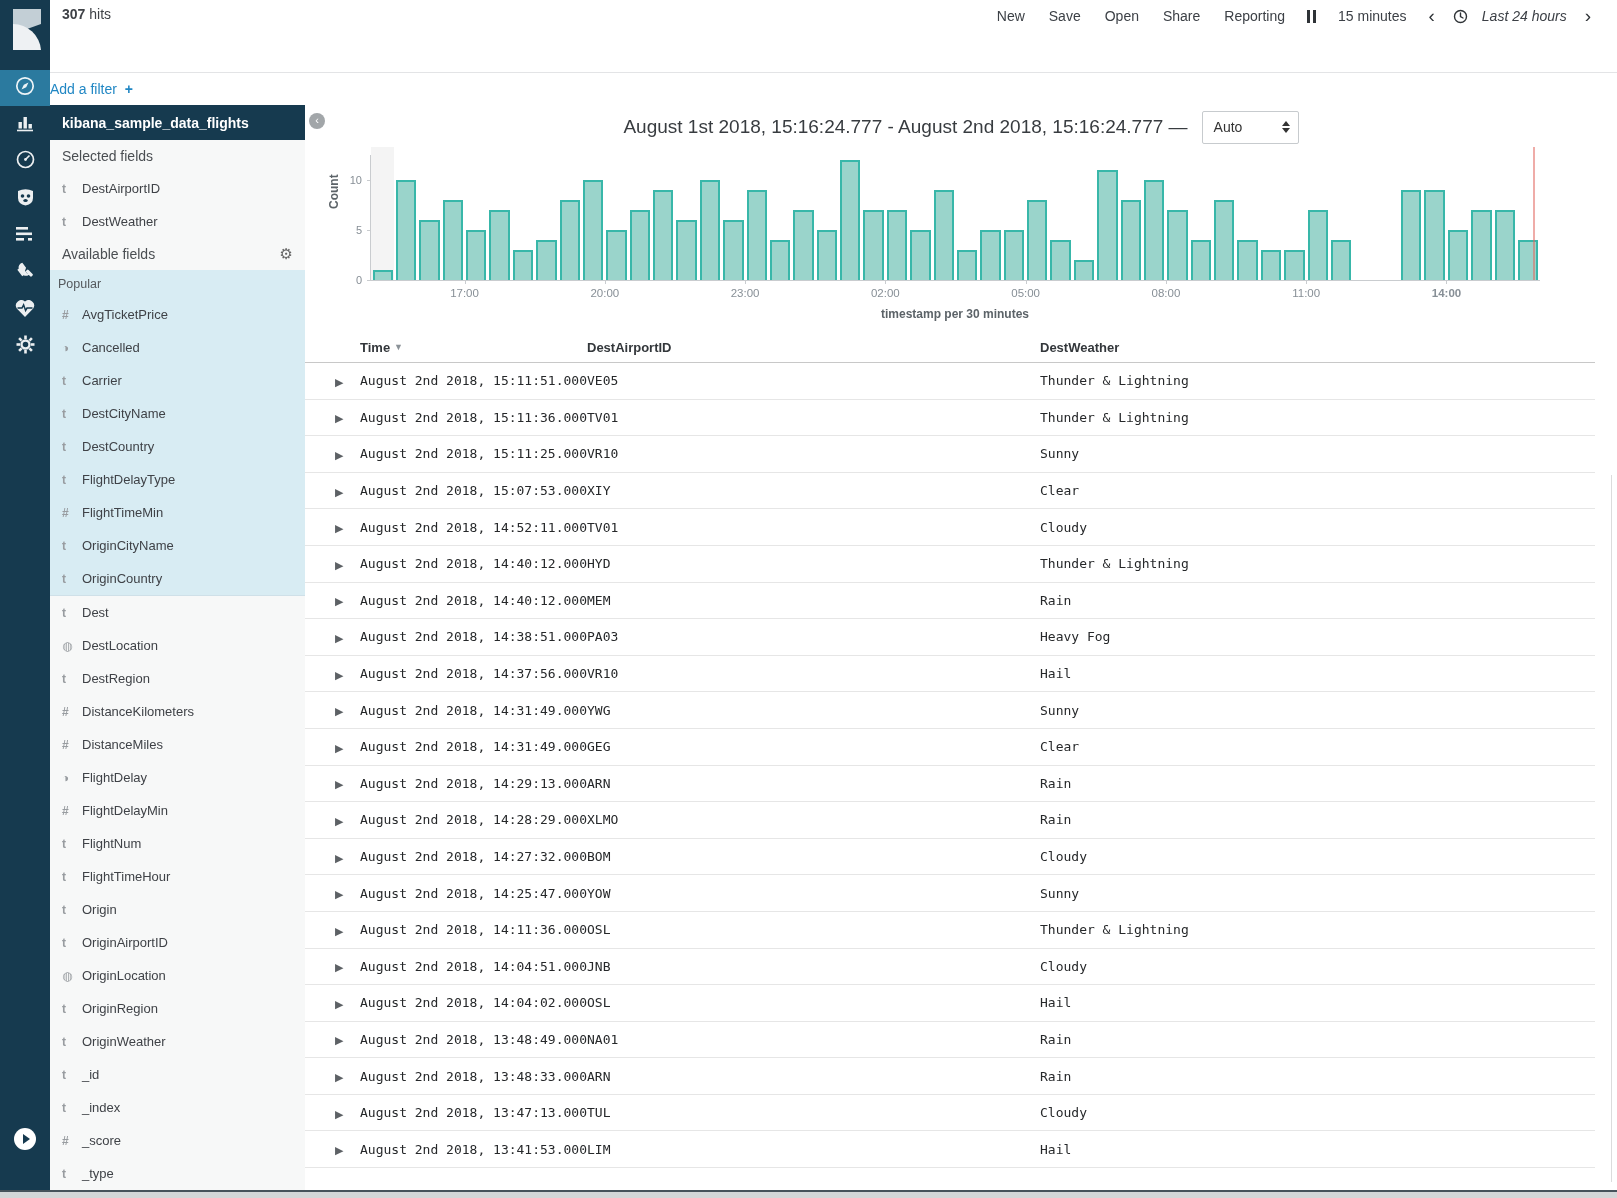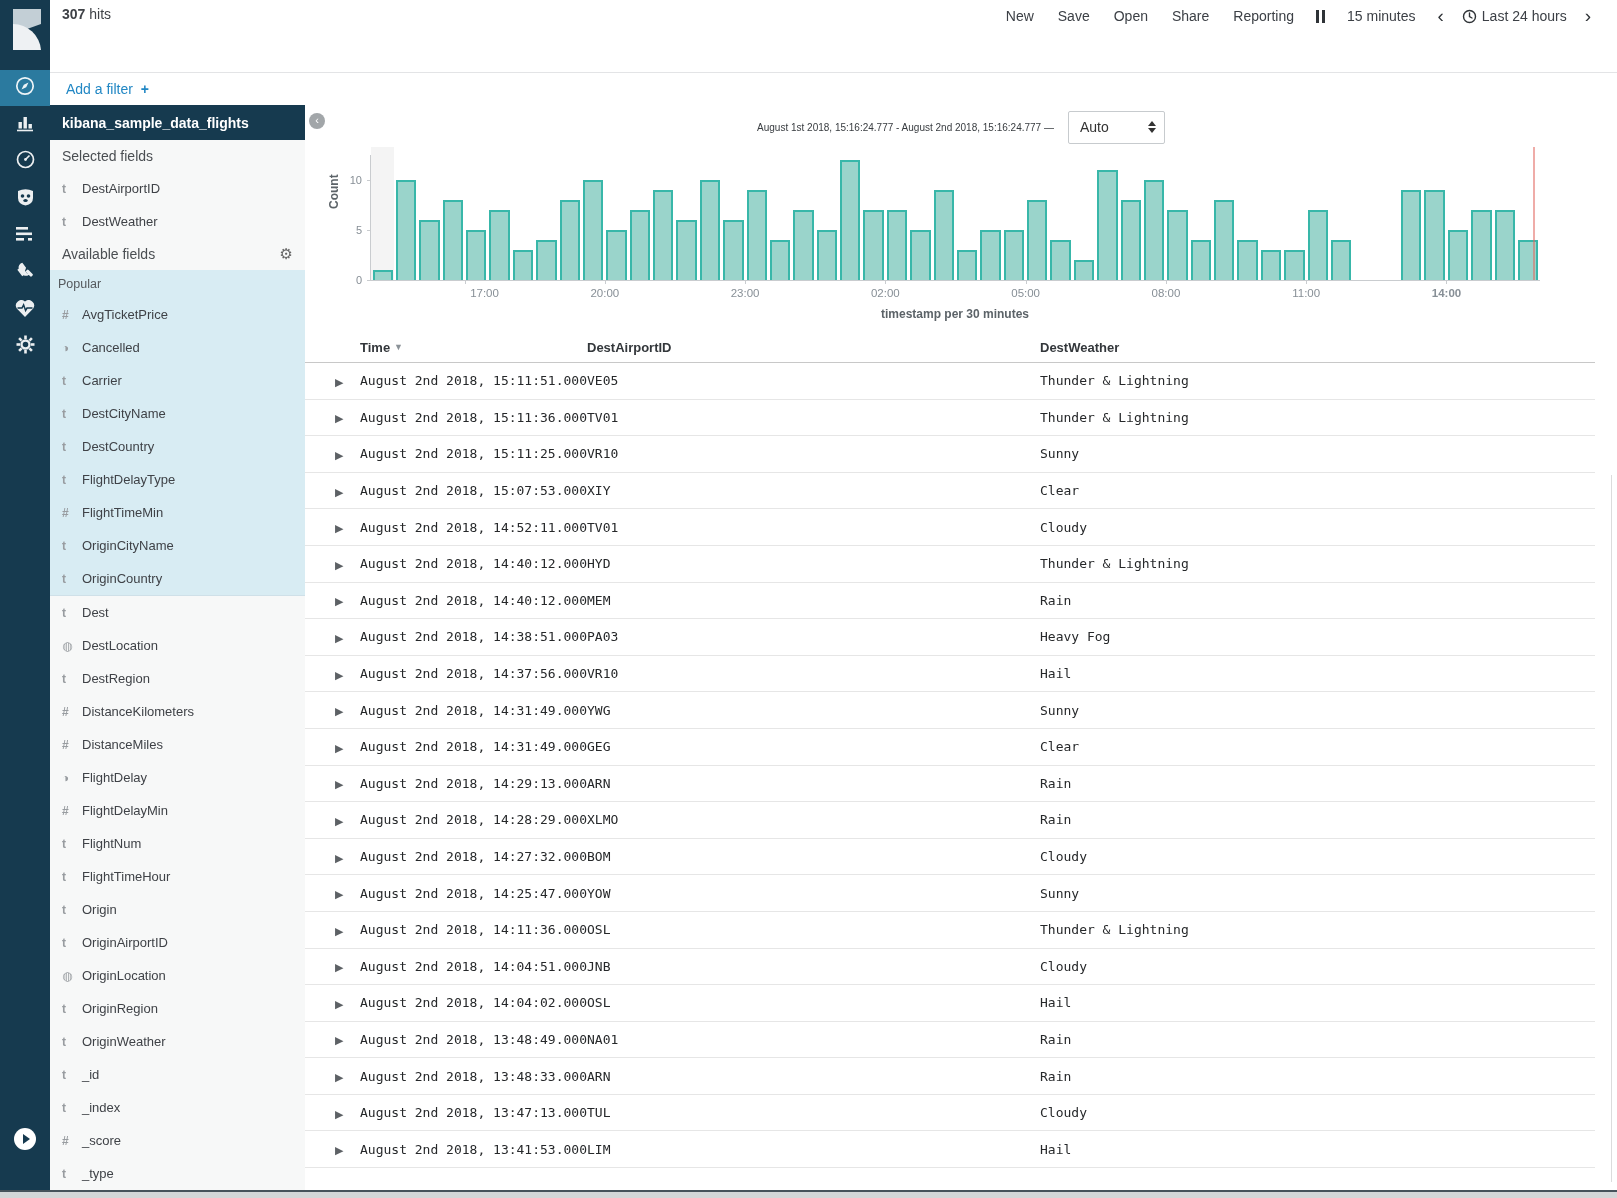--- a/index.html
+++ b/index.html
@@ -20,33 +20,33 @@
 
   
   #topbar { position:absolute; left:50px; top:0; right:0; height:72px; background:#fff; z-index:20; }
   #hits-row { position:absolute; left:12px; top:6px; font-size:14px; color:#3f4247; }
   #hits-row b { font-weight:bold; }
   #top-menu { position:absolute; right:16px; top:4px; display:flex; align-items:center; gap:0; font-size:14px; color:#3c4046; }
   .menu-item { padding:4px 12px; cursor:pointer; white-space:nowrap; }
   .pause-btn { display:flex; gap:3px; padding:4px 10px; cursor:pointer; }
   .pause-btn i { display:block; width:3px; height:13px; background:#2f3337; }
   .chev { font-size:19px; padding:0 10px; cursor:pointer; color:#2f3337; line-height:22px; }
-  .time-item { display:flex; align-items:flex-end; gap:5px; padding:4px 8px; cursor:pointer; }
+  .time-item { display:flex; align-items:flex-end; gap:14px; padding:4px 8px; cursor:pointer;font-style:italic; }
 
   #search-row { position:absolute; left:12px; top:27px; right:16px; height:32px; display:flex; }
   #search-box { position:relative; flex:1; height:32px; border:1px solid #d5d8da; border-radius:4px 0 0 4px; background:#fff; }
   #search-input { position:absolute; inset:0; border:0; outline:none; padding:0 70px 0 11px; font-size:14px;
     color:#333; background:transparent; font-family:"Liberation Sans",sans-serif; }
   #search-input::placeholder { color:#9aa0a6; }
   #options-link { position:absolute; right:12px; top:6px; font-size:14px; color:#2187c4; cursor:pointer; }
   #search-btn { width:40px; height:32px; background:#55585a; border:0; border-radius:0 4px 4px 0;
     display:flex; align-items:center; justify-content:center; cursor:pointer; }
 
   #filter-bar { position:absolute; left:50px; top:72px; right:0; height:33px; background:#fff;
-    border-top:1px solid #e3e4e6; z-index:20; display:flex; align-items:center; padding-left:16px; }
+    border-top:1px solid #e3e4e6; z-index:20; display:flex; align-items:center; }
   #add-filter { font-size:14px; color:#2187c4; cursor:pointer; }
   #add-filter .plus { font-weight:bold; margin-left:4px; }
 
   
   #sidebar { position:absolute; left:50px; top:105px; width:255px; bottom:8px; background:#f7f8f8; overflow:hidden; z-index:10; }
   #index-header { height:35px; background:#163a4f; color:#fff; font-size:14px; font-weight:bold;
     display:flex; align-items:center; padding:0 12px; cursor:pointer; }
   .side-heading { height:32px; display:flex; align-items:center; padding:0 12px; font-size:14px; color:#4a4e52; }
   .side-heading .spacer { flex:1; }
   .gear-glyph { color:#666; font-size:15px; cursor:pointer; }
@@ -56,21 +56,21 @@
   #popular-block { background:#d8ecf3; border-bottom:1px solid #cfe0e8; }
   #popular-label { height:28px; display:flex; align-items:center; padding:0 8px; font-size:12.5px; color:#55595d; }
 
   
   #main { position:absolute; left:305px; top:105px; right:0; bottom:8px; background:#fff; overflow:hidden; }
   #collapse-circle { position:absolute; left:4px; top:8px; width:16px; height:16px; border-radius:50%;
     background:#a2a6a9; color:#fff; font-size:11px; line-height:15px; text-align:center; cursor:pointer; }
 
   #chart-header { position:absolute; left:0; right:0; top:2px; height:40px; display:flex;
     align-items:center; justify-content:center; gap:14px; }
-  #time-range-text { font-size:10px; color:#383c40; }
+  #time-range-text { font-size:19px; color:#383c40; }
   #interval-select { width:97px; height:33px; border:1px solid #c7cbce; border-radius:2px; background:#fff;
     display:flex; align-items:center; padding:0 8px 0 11px; font-size:14px; color:#333; cursor:pointer; }
   #interval-select .lbl { flex:1; }
   .updown { display:flex; flex-direction:column; gap:2px; }
   .updown i { display:block; width:0; height:0; }
   .updown .up { border-left:4px solid transparent; border-right:4px solid transparent; border-bottom:5px solid #333; }
   .updown .dn { border-left:4px solid transparent; border-right:4px solid transparent; border-top:5px solid #333; }
 
   
   #chart { position:absolute; left:0; top:42px; width:1260px; height:180px; }
@@ -534,21 +534,21 @@
       <div id="now-line"></div>
       <div id="yticks">
           <span class="ytick" style="top: 100%;">0</span>
           <span class="ytick-mark" style="top: 100%;"></span>
           <span class="ytick" style="top: 60%;">5</span>
           <span class="ytick-mark" style="top: 60%;"></span>
           <span class="ytick" style="top: 20%;">10</span>
           <span class="ytick-mark" style="top: 20%;"></span>
         </div>
       <div id="xticks">
-          <span class="xtick" style="left: 8%; margin-left: 20px;">17:00</span>
+          <span class="xtick" style="left: 8%;">17:00</span>
           <span class="xtick-mark" style="left: 8%;"></span>
           <span class="xtick" style="left: 20%;">20:00</span>
           <span class="xtick-mark" style="left: 20%;"></span>
           <span class="xtick" style="left: 32%;">23:00</span>
           <span class="xtick-mark" style="left: 32%;"></span>
           <span class="xtick" style="left: 44%;">02:00</span>
           <span class="xtick-mark" style="left: 44%;"></span>
           <span class="xtick" style="left: 56%;">05:00</span>
           <span class="xtick-mark" style="left: 56%;"></span>
           <span class="xtick" style="left: 68%;">08:00</span>

